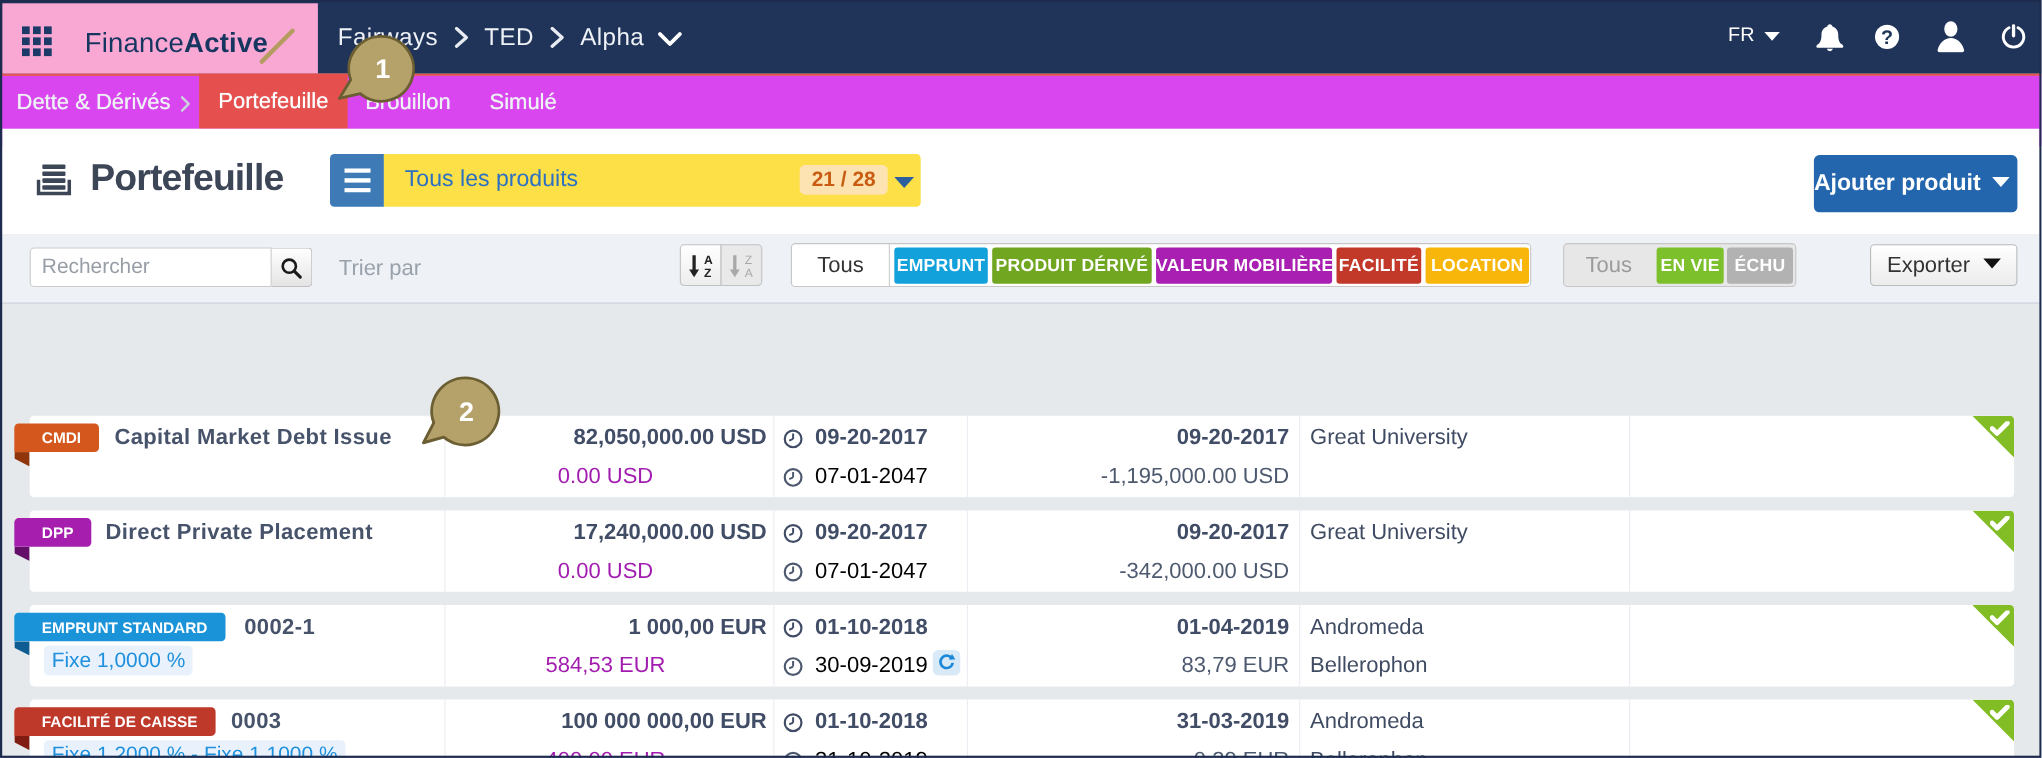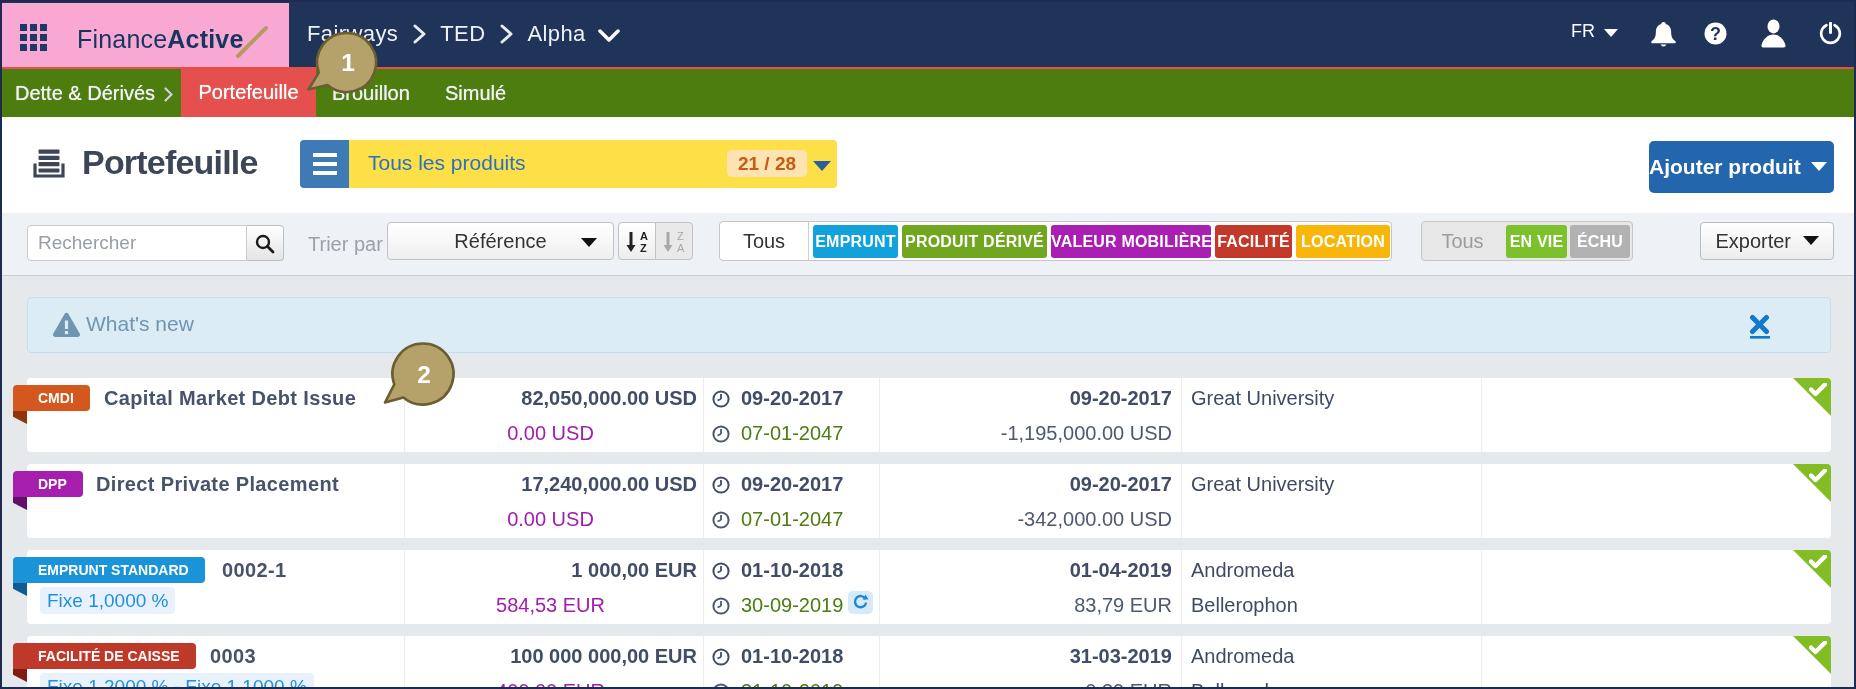--- a/index.html
+++ b/index.html
@@ -10,21 +10,21 @@
   .nav1 { position:absolute; left:0; top:0; width:1856px; height:67px; background:#20345a; }
   .logobox { position:absolute; left:2px; top:3px; width:287px; height:64px; background:#f9a8d4; }
   .grid9 { position:absolute; left:17px; top:19px; }
   .logotext { position:absolute; left:75px; top:22px; font-size:25px; color:#16365f; letter-spacing:0.2px; white-space:nowrap; }
   .logotext b { font-weight:bold; }
   .crumbs { position:absolute; left:307px; top:0; height:67px; display:flex; align-items:center; color:#eef1f5; font-size:22px; letter-spacing:0.4px; }
   .crumb-sep { margin:0 14.5px; }
   .nav1right { position:absolute; right:0; top:0; height:67px; }
   
   .redline { position:absolute; left:0; top:67px; width:1856px; height:2px; background:#e5504e; }
-  .nav2 { position:absolute; left:0; top:69px; width:1856px; height:64px; background:#4d7c0f; color:#eef1f5; font-size:20px; text-shadow:0 0 0.7px #eef1f5; }
+  .nav2 { position:absolute; left:0; top:69px; width:1856px; height:64px; background:#d946ef; color:#eef1f5; font-size:20px; text-shadow:0 0 0.7px #eef1f5; }
   .nav2 .item { position:absolute; top:0; height:48px; display:flex; align-items:center; }
   .tabred { position:absolute; left:181px; top:-2px; width:135px; height:50px; background:#e5504e; display:flex; align-items:center; justify-content:center; color:#fff; }
   
   .titlebar { position:absolute; left:2px; top:117px; width:1852px; height:96px; background:#fff; }
   .pgtitle { position:absolute; left:80px; top:26px; font-size:34px; font-weight:bold; color:#3d4657; letter-spacing:-0.8px; }
   .selector { position:absolute; left:298px; top:23px; height:48px; }
   .sel-btn { position:absolute; left:0; top:0; width:49px; height:48px; background:#3d7ab6; border-radius:4px 0 0 4px; }
   .sel-body { position:absolute; left:49px; top:0; width:488px; height:48px; background:#fde047; border-radius:0 4px 4px 0; }
   .sel-label { position:absolute; left:19px; top:11px; font-size:21px; color:#2b70c2; }
   .sel-badge { position:absolute; left:378px; top:10px; width:80px; height:27px; background:#fce3b1; border-radius:5px; color:#c75c12; font-weight:bold; font-size:19px; text-align:center; line-height:27px; }
@@ -50,21 +50,21 @@
   .banner { position:absolute; left:25px; top:20px; width:1804px; height:56px; background:#dcecf5; border:1px solid #c3dfee; border-radius:4px; }
   .banner .txt { position:absolute; left:58px; top:14px; font-size:21px; color:#6f95b1; }
   .card { position:absolute; left:25px; width:1804px; height:74px; background:#fff; border-radius:4px; }
   .vline { position:absolute; top:0; width:1px; height:74px; background:#ececf2; }
   .tag { position:absolute; left:-14px; top:7px; height:26px; border-radius:4px 4px 4px 0; color:#fff; font-weight:bold; font-size:14px; line-height:26px; padding:0 16px 0 25px; white-space:nowrap; }
   .fold { position:absolute; left:-14px; top:33px; width:14px; height:13px; }
   .rowtitle { position:absolute; top:9px; font-size:20px; font-weight:bold; color:#47536a; white-space:nowrap; letter-spacing:0.35px; }
   .amt1 { position:absolute; left:377px; width:293px; top:9px; text-align:right; font-size:20px; font-weight:bold; color:#414d66; }
   .amt2 { position:absolute; left:377px; width:293px; top:44px; text-align:center; font-size:20px; color:#a21caf; }
   .date1 { position:absolute; left:714px; top:9px; font-size:20px; font-weight:bold; color:#414d66; }
-  .date2 { position:absolute; left:714px; top:44px; font-size:20px; color:#4d7c0f; }
+  .date2 { position:absolute; left:714px; top:44px; font-size:20px; color:#000000; }
   .rdate1 { position:absolute; left:852px; width:293px; top:9px; text-align:right; font-size:20px; font-weight:bold; color:#414d66; }
   .ramt2 { position:absolute; left:852px; width:293px; top:44px; text-align:right; font-size:20px; color:#4d596f; }
   .cpty1 { position:absolute; left:1164px; top:9px; font-size:20px; color:#3f4b63; }
   .cpty2 { position:absolute; left:1164px; top:44px; font-size:20px; color:#3f4b63; }
   .pill { position:absolute; left:13px; top:37px; height:27px; background:#e9f2fc; border-radius:4px; color:#1e90dd; font-size:19px; line-height:27px; padding:0 7px; white-space:nowrap; }
   .corner { position:absolute; right:0; top:0; width:38px; height:38px; clip-path:polygon(0 0, 100% 0, 100% 100%); background:#83bd26; border-radius:0 4px 0 0; }
   .clock { position:absolute; left:685px; }
   .refresh { position:absolute; left:821px; top:41px; width:25px; height:23px; background:#d8eaf8; border-radius:5px; }
 </style>
 </head>
@@ -174,21 +174,20 @@
   <div class="searchwrap">
     <div class="searchinput">Rechercher</div>
     <div class="searchbtn">
       <svg class="abs" style="left:8px; top:8px;" width="20" height="20" viewBox="0 0 20 20">
         <circle cx="8" cy="8" r="6" fill="none" stroke="#1a1a1a" stroke-width="2.4"></circle>
         <line x1="12.5" y1="12.5" x2="18" y2="18" stroke="#1a1a1a" stroke-width="2.8" stroke-linecap="round"></line>
       </svg>
     </div>
   </div>
   <div class="lbl" style="left:306px;">Trier par</div>
-  <div class="selectbox">Référence<span class="caret"></span></div>
   <div class="sortgrp">
     <div class="sortbtn" style="left:0; background:linear-gradient(#ffffff,#ededed); border-radius:4px 0 0 4px;">
       <svg class="abs" style="left:6px; top:7px;" width="26" height="24" viewBox="0 0 26 24">
         <line x1="6" y1="2" x2="6" y2="18" stroke="#222" stroke-width="3"></line>
         <polygon points="1.5,15 10.5,15 6,22" fill="#222"></polygon>
         <text x="15" y="10" font-size="11" font-weight="bold" fill="#222" font-family="Liberation Sans,sans-serif">A</text>
         <text x="15" y="22" font-size="11" font-weight="bold" fill="#222" font-family="Liberation Sans,sans-serif">Z</text>
       </svg>
     </div>
     <div class="sortbtn" style="left:37px; background:#e9e9e9; border-radius:0 4px 4px 0;">
@@ -210,35 +209,20 @@
   </div>
   <div class="stategrp">
     <div class="abs" style="left:0; top:0; width:81px; height:38px; font-size:20px; color:#9b9b9b; text-align:center; line-height:38px;">Tous</div>
     <div class="badge" style="left:84px; width:61px; background:#7cc02c;">EN VIE</div>
     <div class="badge" style="left:148px; width:60px; background:#b2b2b2;">ÉCHU</div>
   </div>
   <div class="exportbtn">Exporter <span style="display:inline-block; vertical-align:middle; margin-left:6px; margin-top:-4px; width:0; height:0; border-left:8px solid transparent; border-right:8px solid transparent; border-top:9px solid #111;"></span></div>
 </div>
 
 <div class="content">
-  <div class="banner">
-    <svg class="abs" style="left:24px; top:14px;" width="29" height="26" viewBox="0 0 29 26">
-      <path d="M12.7 1.8 a2.1 2.1 0 0 1 3.6 0 l11.5 20 a2.1 2.1 0 0 1 -1.8 3.1 l-23 0 a2.1 2.1 0 0 1 -1.8 -3.1 z" fill="#6f95b1"></path>
-      <rect x="12.9" y="8.5" width="3.2" height="8.5" fill="#dcecf5"></rect>
-      <rect x="12.9" y="19" width="3.2" height="3.2" fill="#dcecf5"></rect>
-    </svg>
-    <div class="txt">What's new</div>
-    <svg class="abs" style="right:59px; top:16px;" width="22" height="26" viewBox="0 0 22 26">
-      <g stroke="#1478cb" stroke-width="5" stroke-linecap="round">
-          <line x1="3.5" y1="3.5" x2="17.5" y2="17.5"></line>
-          <line x1="17.5" y1="3.5" x2="3.5" y2="17.5"></line>
-        </g>
-      <rect x="1" y="22" width="20" height="2.6" fill="#1478cb"></rect>
-    </svg>
-  </div>
 
   <div class="card" style="top:101px;">
     <div class="vline" style="left:377px;"></div>
       <div class="vline" style="left:676px;"></div>
       <div class="vline" style="left:852px;"></div>
       <div class="vline" style="left:1154px;"></div>
       <div class="vline" style="left:1454px;"></div>
     <div class="tag" style="background:#d4581d;">CMDI</div>
     <div class="fold" style="background:#8f3509; clip-path:polygon(0 0, 100% 0, 100% 100%, 0 45%);"></div>
     <div class="rowtitle" style="left:77px;">Capital Market Debt Issue</div>

